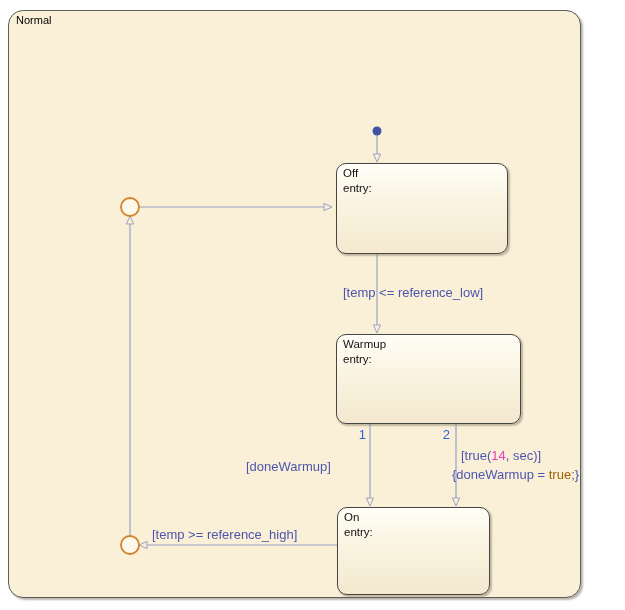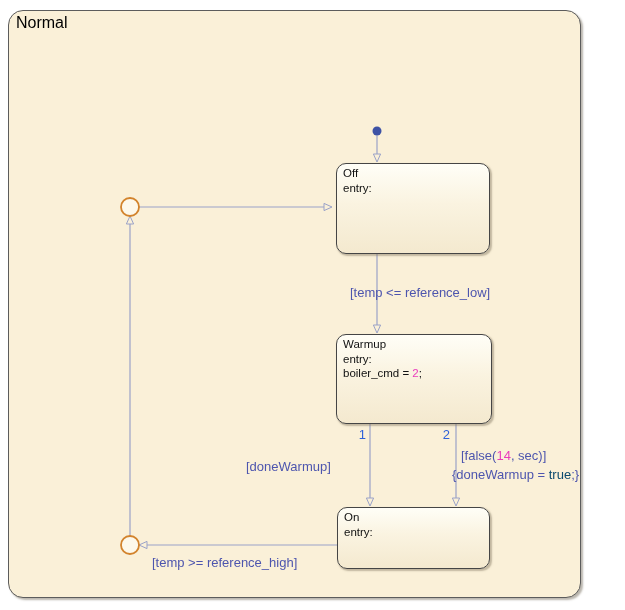--- a/index.html
+++ b/index.html
@@ -11,39 +11,39 @@
   .canvas{position:absolute;left:0;top:0;width:625px;height:610px;}
   .superstate{
     position:absolute;left:8px;top:10px;width:573px;height:588px;
     background:#faf0d8;
     border:1.5px solid #5c5c5c;border-radius:15px;
     box-shadow:2px 2px 2px rgba(130,122,108,0.55);
     box-sizing:border-box;
   }
   .superstate-label{
     position:absolute;left:7px;top:3px;
-    font-size:16px;color:#000;
+    font-size:11px;color:#000;
   }
   svg.wires{position:absolute;left:0;top:0;pointer-events:none;}
   .state{
     position:absolute;box-sizing:border-box;
     background:linear-gradient(180deg,#fffef7 0%,#faf3e0 45%,#f4e9cf 100%);
     border:1.4px solid #454545;border-radius:10px;
     box-shadow:1.5px 1.5px 1.5px rgba(140,128,105,0.5);
     padding:2px 6px;
     font-size:11.5px;line-height:14.5px;color:#111;
   }
-  #state-off{left:336px;top:163px;width:154px;height:91px;}
-  #state-warmup{left:336px;top:334px;width:156px;height:90px;}
-  #state-on{left:337px;top:507px;width:153px;height:62px;}
+  #state-off{left:336px;top:163px;width:172px;height:91px;}
+  #state-warmup{left:336px;top:334px;width:185px;height:90px;}
+  #state-on{left:337px;top:507px;width:153px;height:88px;}
   .lit{color:#e93cbc;}
   .tlabel{
     position:absolute;font-size:13px;color:#4d55ae;white-space:nowrap;
   }
-  .kw{color:#0c4a6e;}
+  .kw{color:#a16207;}
   .port{
     position:absolute;width:12px;font-size:13px;color:#2f62d9;
     text-align:right;white-space:nowrap;
   }
 </style>
 </head>
 <body>
 
 <div class="canvas">
 
@@ -83,35 +83,34 @@
   </svg>
 
   <div class="state" id="state-off">
     <div>Off</div>
     <div>entry:</div>
   </div>
 
   <div class="state" id="state-warmup">
     <div>Warmup</div>
     <div>entry:</div>
-    <div><span>boiler_cmd = </span><span class="lit">2</span><span>;</span></div>
   </div>
 
   <div class="state" id="state-on">
     <div>On</div>
     <div>entry:</div>
   </div>
 
-  <div class="tlabel" style="left:343px;top:285px;margin-left:7px;">[temp &lt;= reference_low]</div>
+  <div class="tlabel" style="left:343px;top:285px;">[temp &lt;= reference_low]</div>
 
   <div class="port" style="left:354px;top:427px;">1</div>
 
   <div class="port" style="left:438px;top:427px;">2</div>
 
   <div class="tlabel" style="left:246px;top:459px;">[doneWarmup]</div>
 
-  <div class="tlabel" style="left:461px;top:448px;"><span>[false(</span><span class="lit">14</span><span>, sec)]</span></div>
+  <div class="tlabel" style="left:461px;top:448px;"><span>[true(</span><span class="lit">14</span><span>, sec)]</span></div>
 
   <div class="tlabel" style="left:452px;top:467px;"><span>{doneWarmup = </span><span class="kw">true</span><span>;}</span></div>
 
-  <div class="tlabel" style="left:152px;top:527px;margin-top:28px;">[temp &gt;= reference_high]</div>
+  <div class="tlabel" style="left:152px;top:527px;">[temp &gt;= reference_high]</div>
 
 </div>
 
 </body></html>

